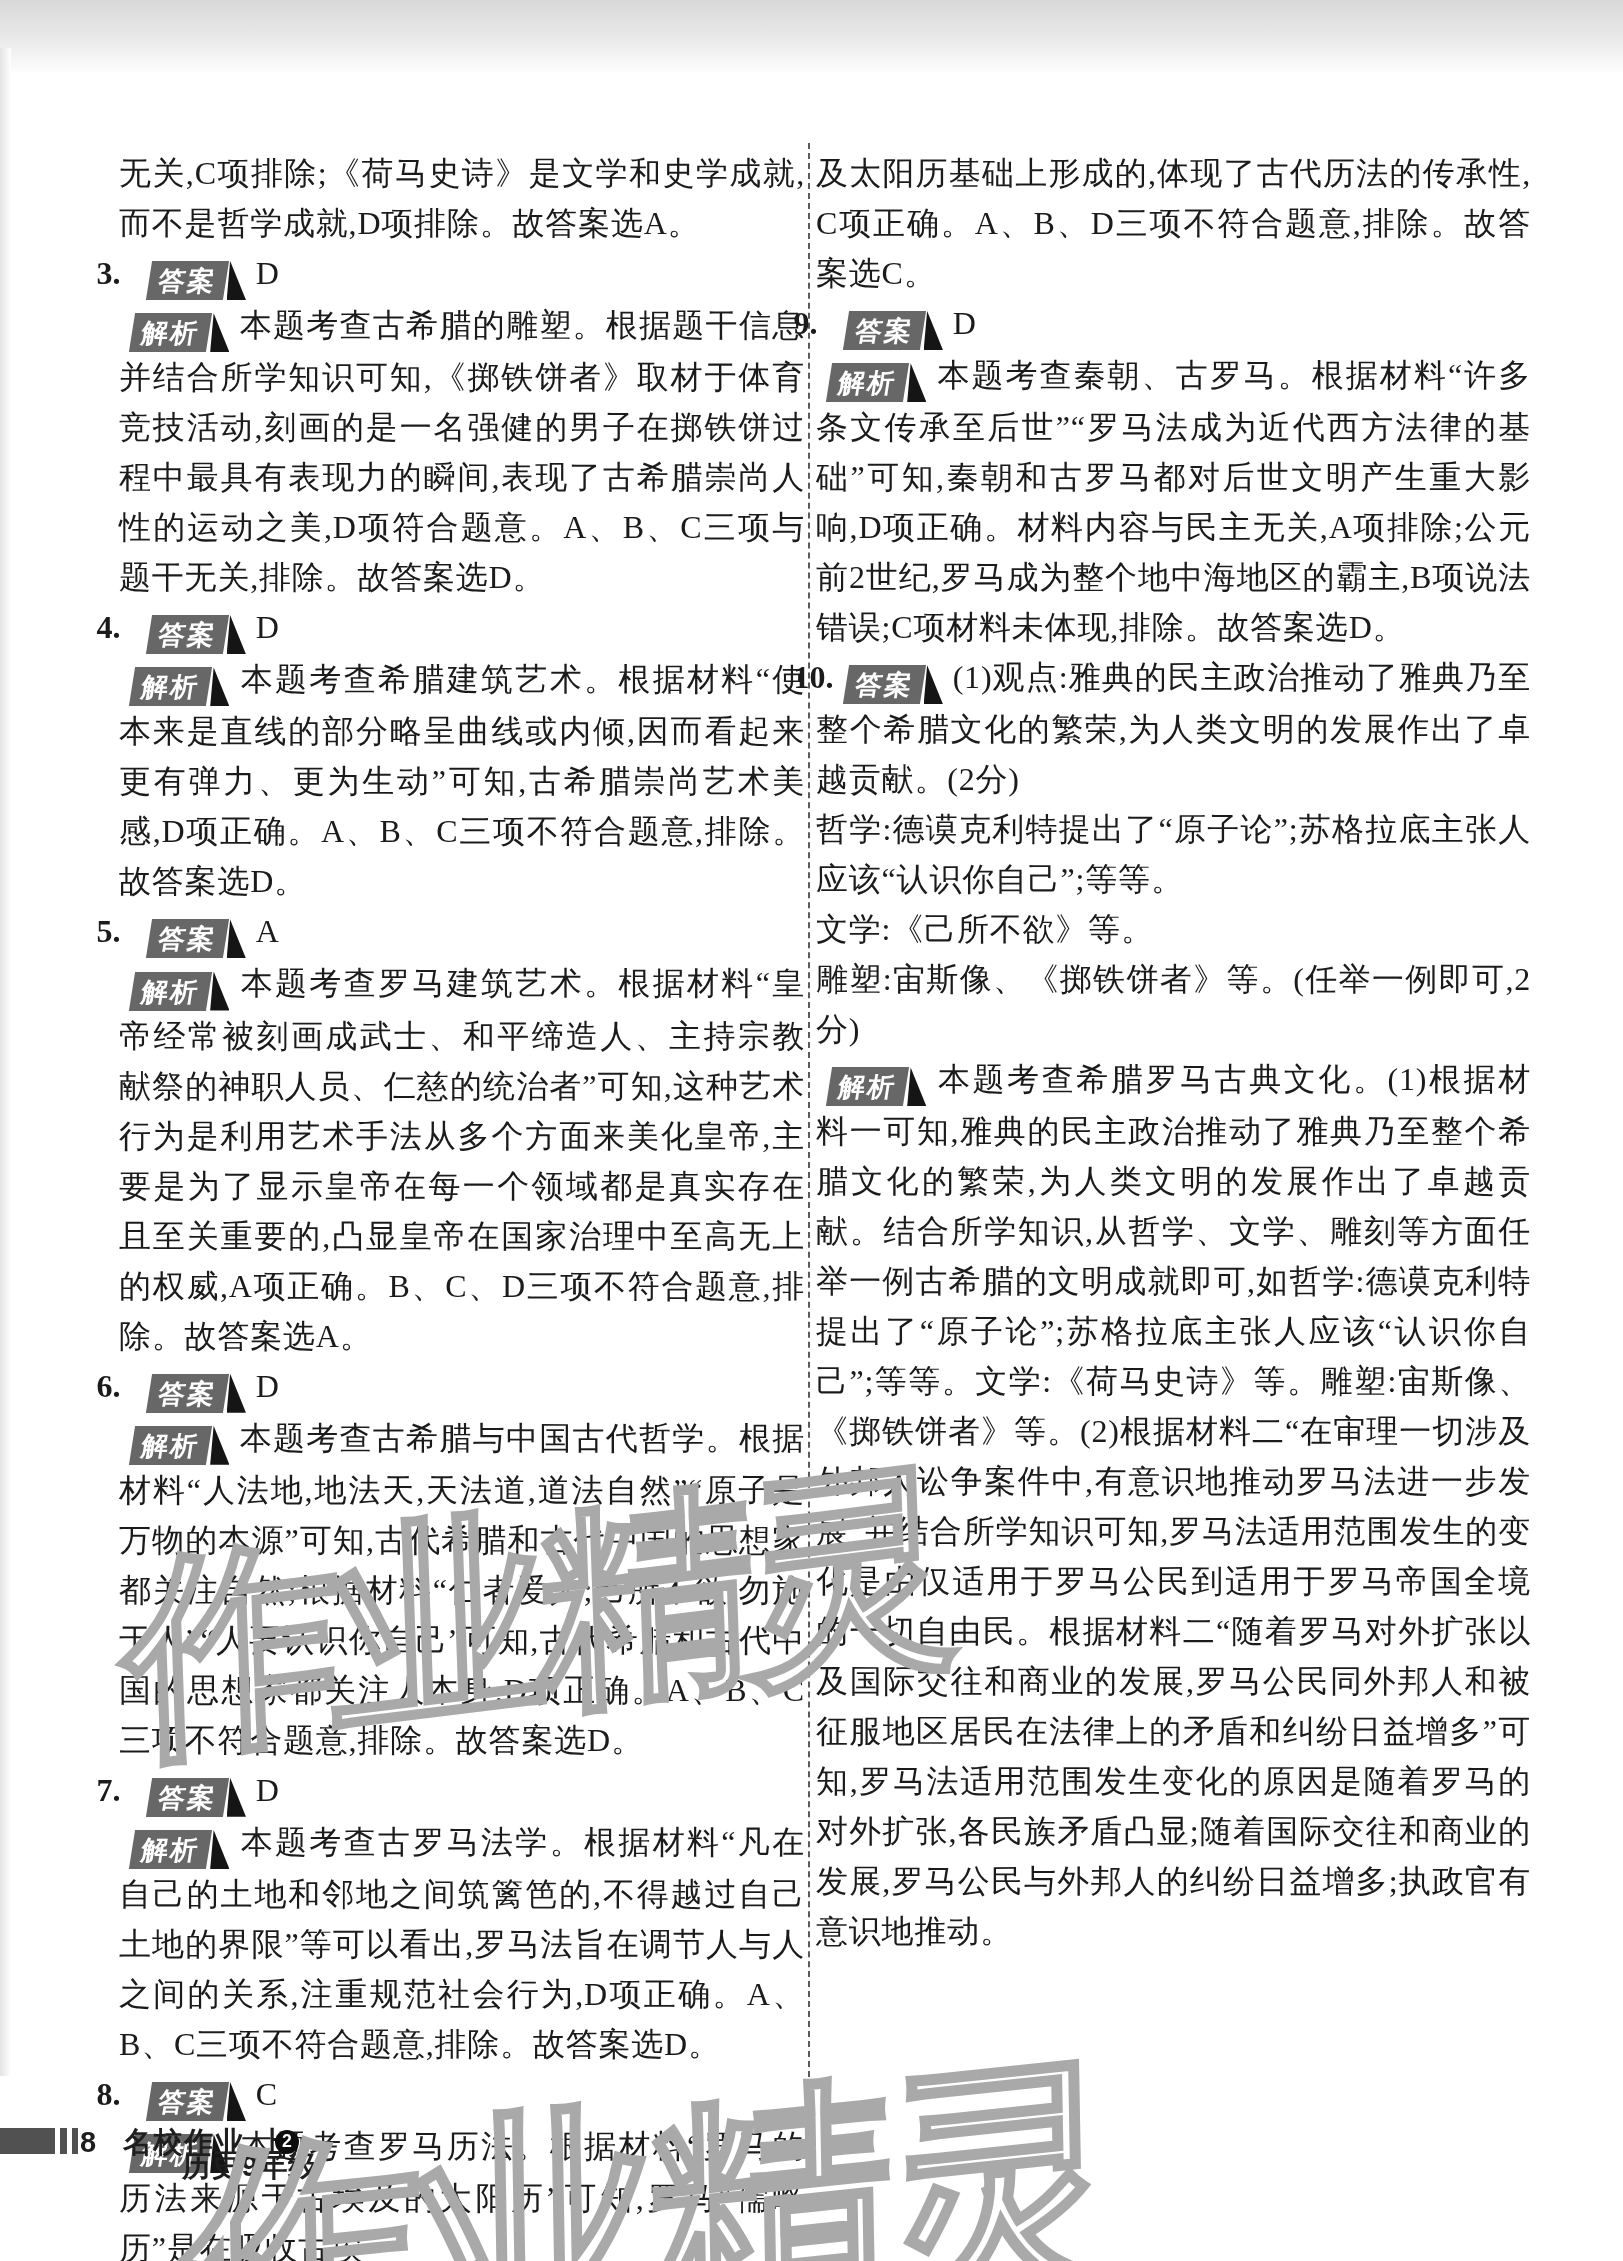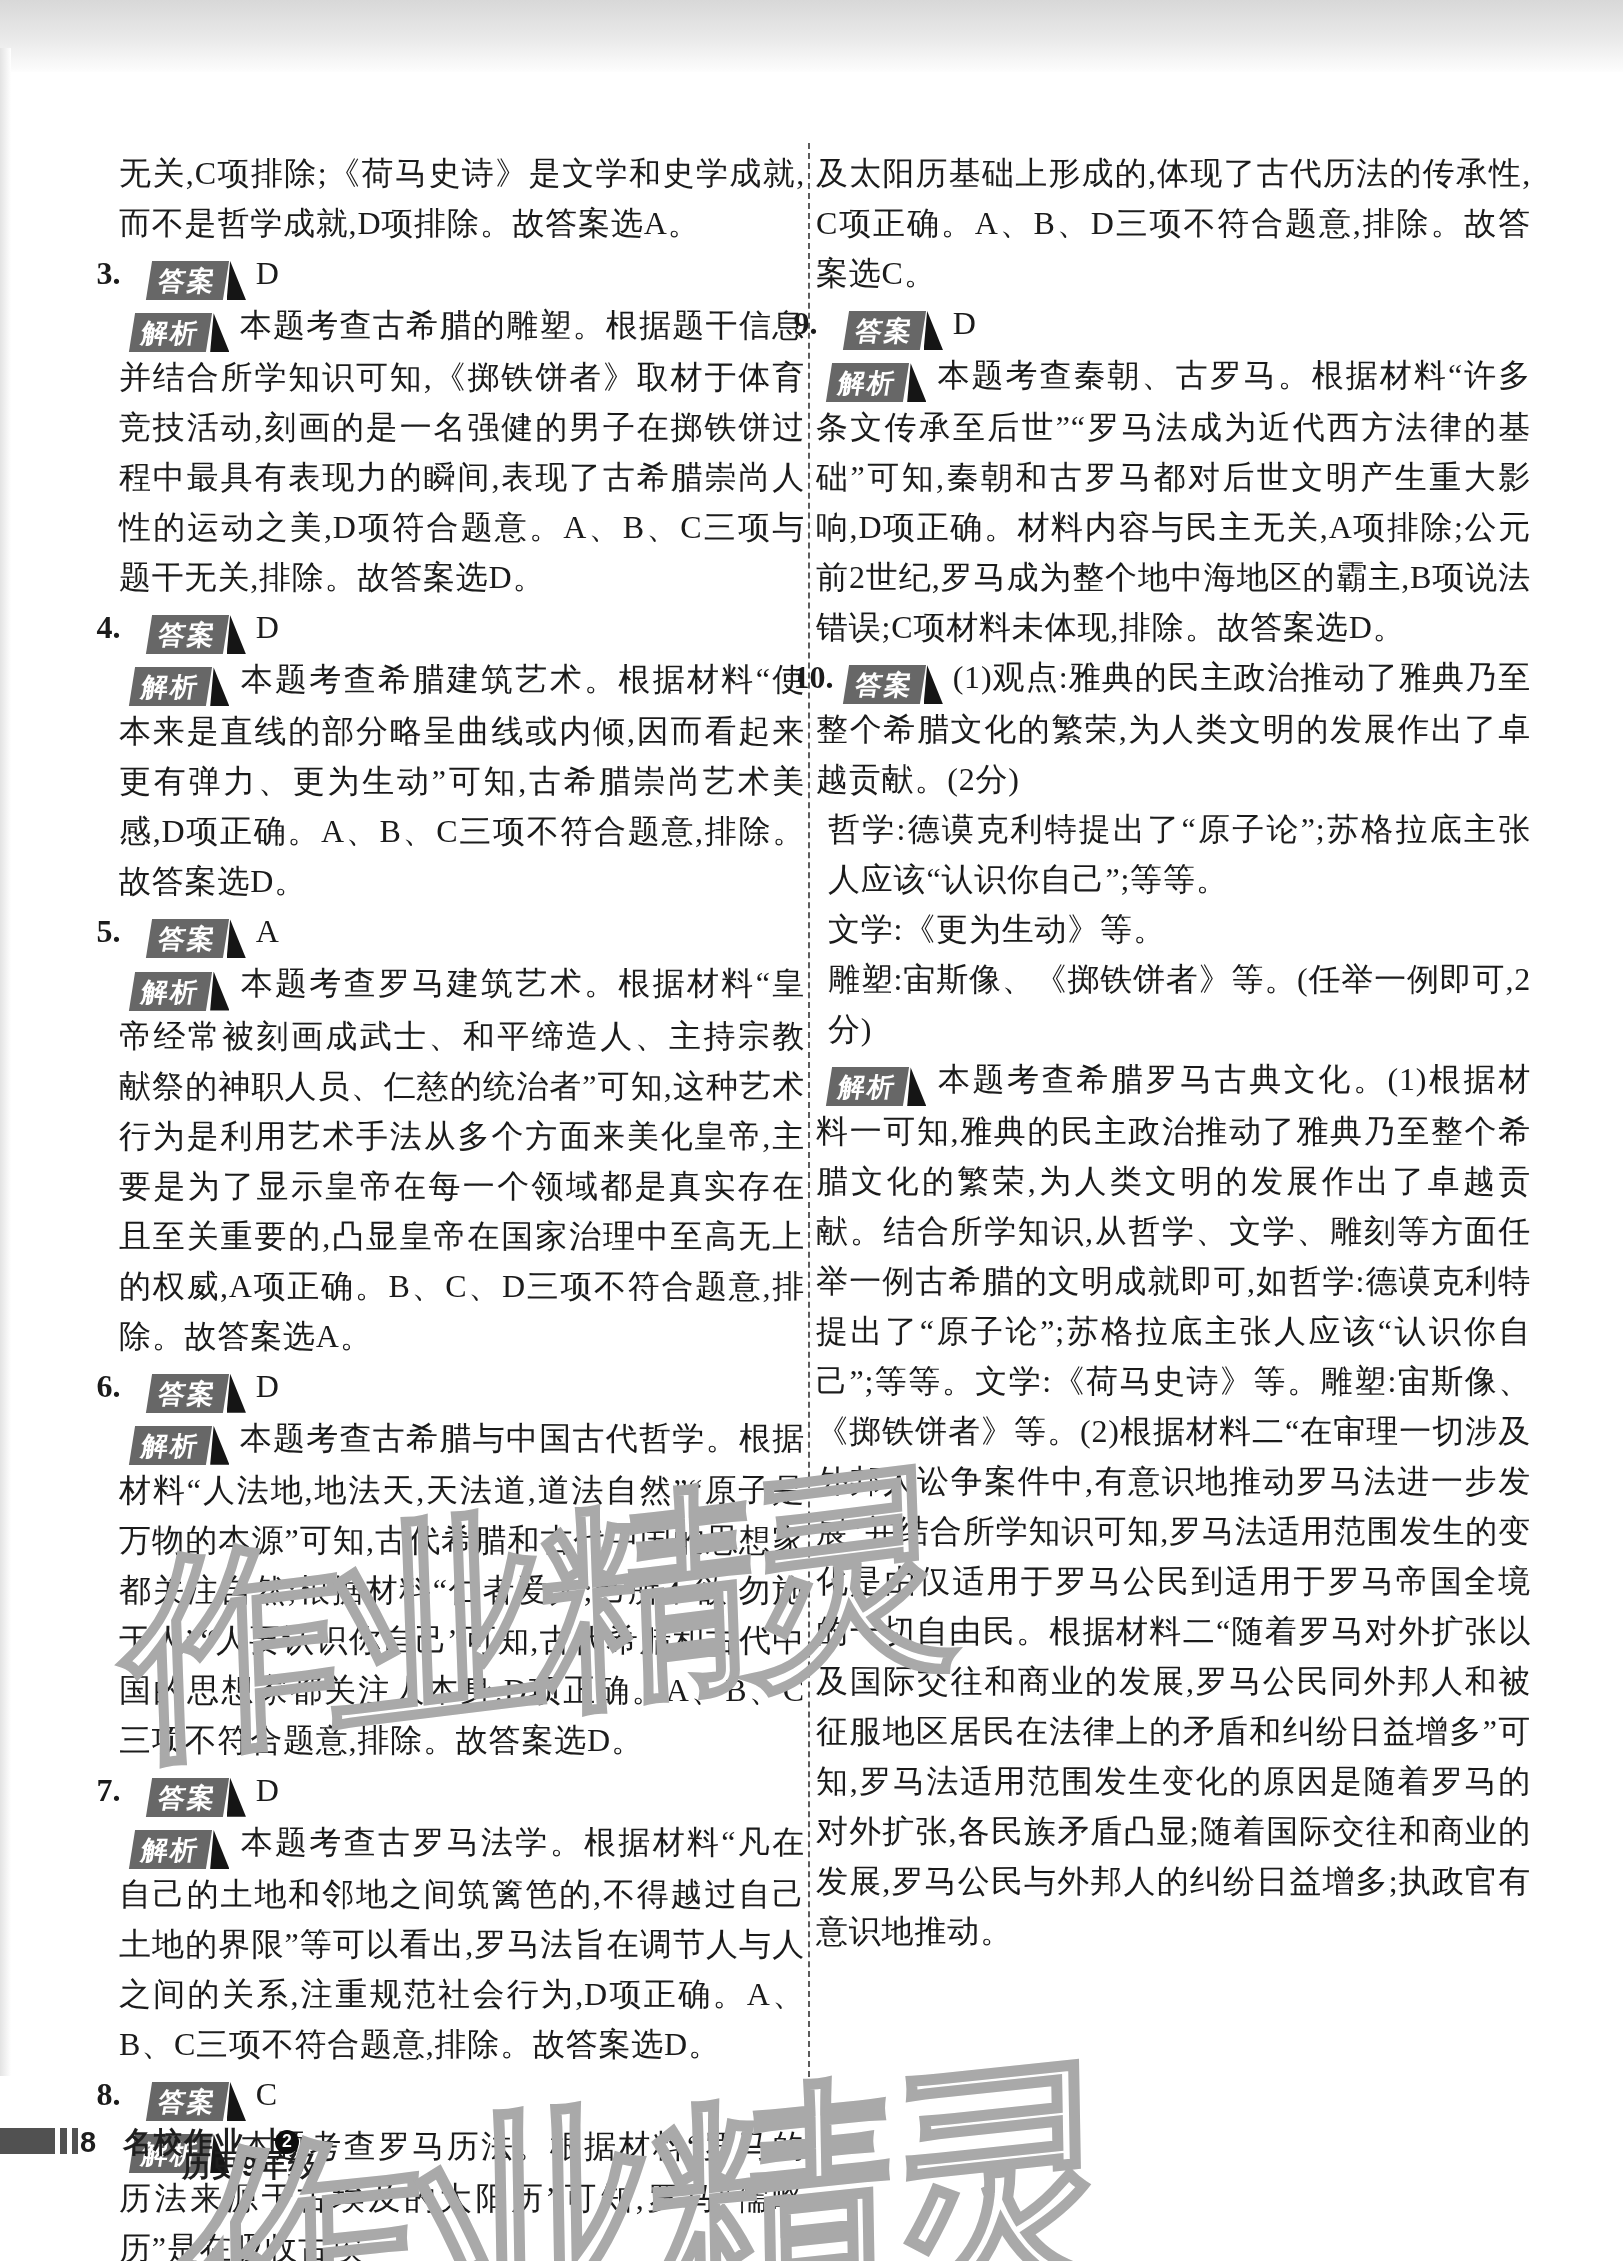--- a/index.html
+++ b/index.html
@@ -25,21 +25,21 @@
     position:absolute;left:808px;top:143px;height:1954px;width:0;
     border-left:2.4px dashed #3f3f3f;opacity:.85;
   }
   
   .col{position:absolute;top:138px;font-size:32px;line-height:50px;}
   #col-left{left:119px;width:686px;}
   #col-right{left:816px;width:715px;}
   .para{margin:0;text-align:justify;word-break:break-all;letter-spacing:0.8px;}
   .para.carry{text-indent:0;margin-top:10px;}
   .ans-first{text-indent:-22.5px;}
-  .ans-more{text-indent:0;margin-left:12px;}
+  .ans-more{text-indent:0;}
   .para.analysis{text-indent:13px;}
   .num{
     display:inline-block;min-width:52px;font-weight:700;
     text-indent:0;letter-spacing:0;
   }
   
   .tag{
     display:inline-flex;align-items:stretch;height:39px;
     vertical-align:-5.6px;margin-right:9.7px;text-indent:0;
   }
@@ -164,21 +164,21 @@
           <span class="tag-bg">解析</span>
           <span class="tag-tri"></span>
         </span><span class="analysis-text">本题考查秦朝、古罗马。根据材料“许多条文传承至后世”“罗马法成为近代西方法律的基础”可知,秦朝和古罗马都对后世文明产生重大影响,D项正确。材料内容与民主无关,A项排除;公元前2世纪,罗马成为整个地中海地区的霸主,B项说法错误;C项材料未体现,排除。故答案选D。</span></p>
     </div>
     <div class="item">
       <p class="para ans-first"><span class="num">10.</span><span class="tag">
           <span class="tag-bg">答案</span>
           <span class="tag-tri"></span>
         </span><span class="ans-text">(1)观点:雅典的民主政治推动了雅典乃至整个希腊文化的繁荣,为人类文明的发展作出了卓越贡献。(2分)</span></p>
       <p class="para ans-more"><span class="ans-text">哲学:德谟克利特提出了“原子论”;苏格拉底主张人应该“认识你自己”;等等。</span></p>
-      <p class="para ans-more"><span class="ans-text">文学:《更为生动》等。</span></p>
+      <p class="para ans-more"><span class="ans-text">文学:《己所不欲》等。</span></p>
       <p class="para ans-more"><span class="ans-text">雕塑:宙斯像、《掷铁饼者》等。(任举一例即可,2分)</span></p>
       <p class="para analysis"><span class="tag">
           <span class="tag-bg">解析</span>
           <span class="tag-tri"></span>
         </span><span class="analysis-text">本题考查希腊罗马古典文化。(1)根据材料一可知,雅典的民主政治推动了雅典乃至整个希腊文化的繁荣,为人类文明的发展作出了卓越贡献。结合所学知识,从哲学、文学、雕刻等方面任举一例古希腊的文明成就即可,如哲学:德谟克利特提出了“原子论”;苏格拉底主张人应该“认识你自己”;等等。文学:《荷马史诗》等。雕塑:宙斯像、《掷铁饼者》等。(2)根据材料二“在审理一切涉及外邦人讼争案件中,有意识地推动罗马法进一步发展”并结合所学知识可知,罗马法适用范围发生的变化是由仅适用于罗马公民到适用于罗马帝国全境的一切自由民。根据材料二“随着罗马对外扩张以及国际交往和商业的发展,罗马公民同外邦人和被征服地区居民在法律上的矛盾和纠纷日益增多”可知,罗马法适用范围发生变化的原因是随着罗马的对外扩张,各民族矛盾凸显;随着国际交往和商业的发展,罗马公民与外邦人的纠纷日益增多;执政官有意识地推动。</span></p>
     </div>
   </div>
 
 <div id="wm-middle" class="watermark">作业精灵</div>
 <div id="wm-bottom" class="watermark">作业精灵</div>

